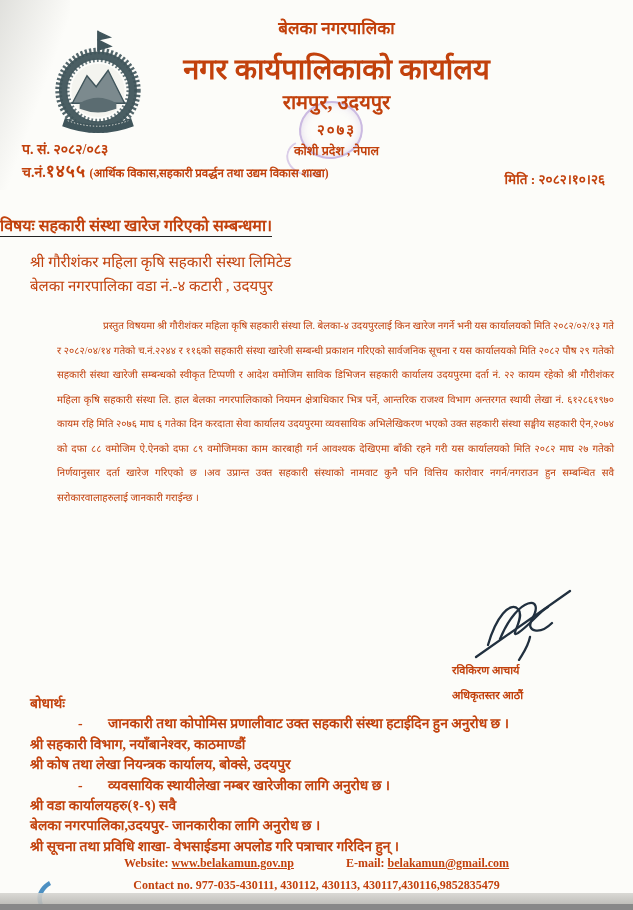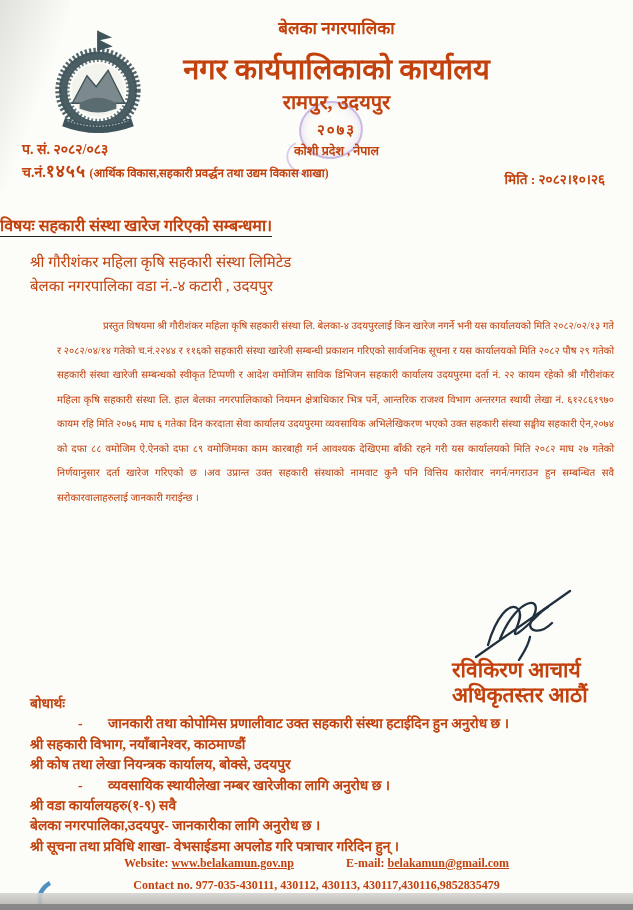--- a/index.html
+++ b/index.html
@@ -61,21 +61,21 @@
   
   .addressee { position:absolute; left:30px; top:250px; font-size:15px; line-height:24px; }
   
   .body-text {
     position:absolute; left:24px; right:19px; top:314px;
     font-size:10px; line-height:24.5px;
     text-align:justify; text-indent:46px;margin-left:33px;
   }
   
   .sig-svg { position:absolute; left:468px; top:583px; }
-  .sig-block { position:absolute; left:452px; top:658px; font-size:21px; font-weight:bold; line-height:25px; }
+  .sig-block { position:absolute; left:452px; top:658px; font-size:11px; font-weight:bold; line-height:25px; }
   
   .cc { position:absolute; left:30px; top:694px; font-size:13.8px; font-weight:bold; line-height:20.4px; }
   .cc-line.indent { padding-left:48px; }
   .cc-dash { display:inline-block; width:30px; }
   
   .footer { position:absolute; left:0; right:0; top:856px; text-align:center; font-size:12px; font-weight:bold; }
   .footer .links span.link { text-decoration:underline; }
   .footer .gap { display:inline-block; width:46px; }
   .footer .contact { margin-top:7px; }
   .pen-mark { position:absolute; left:32px; top:880px; }

